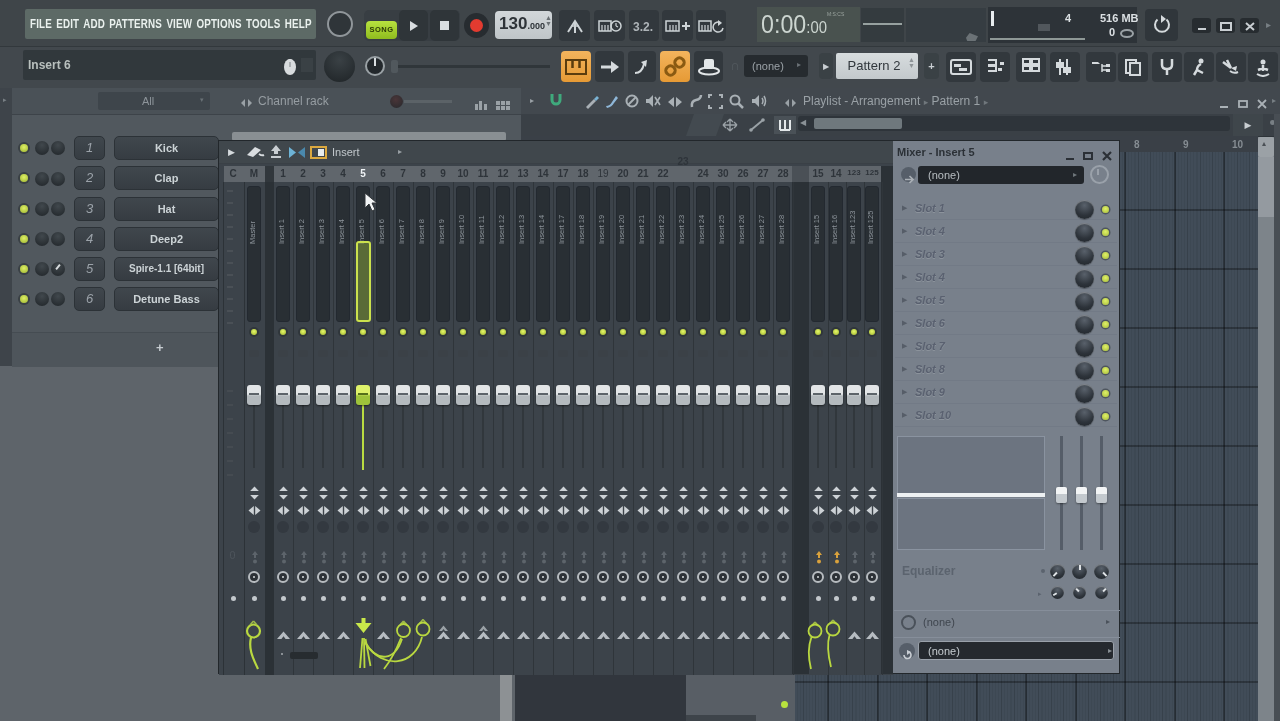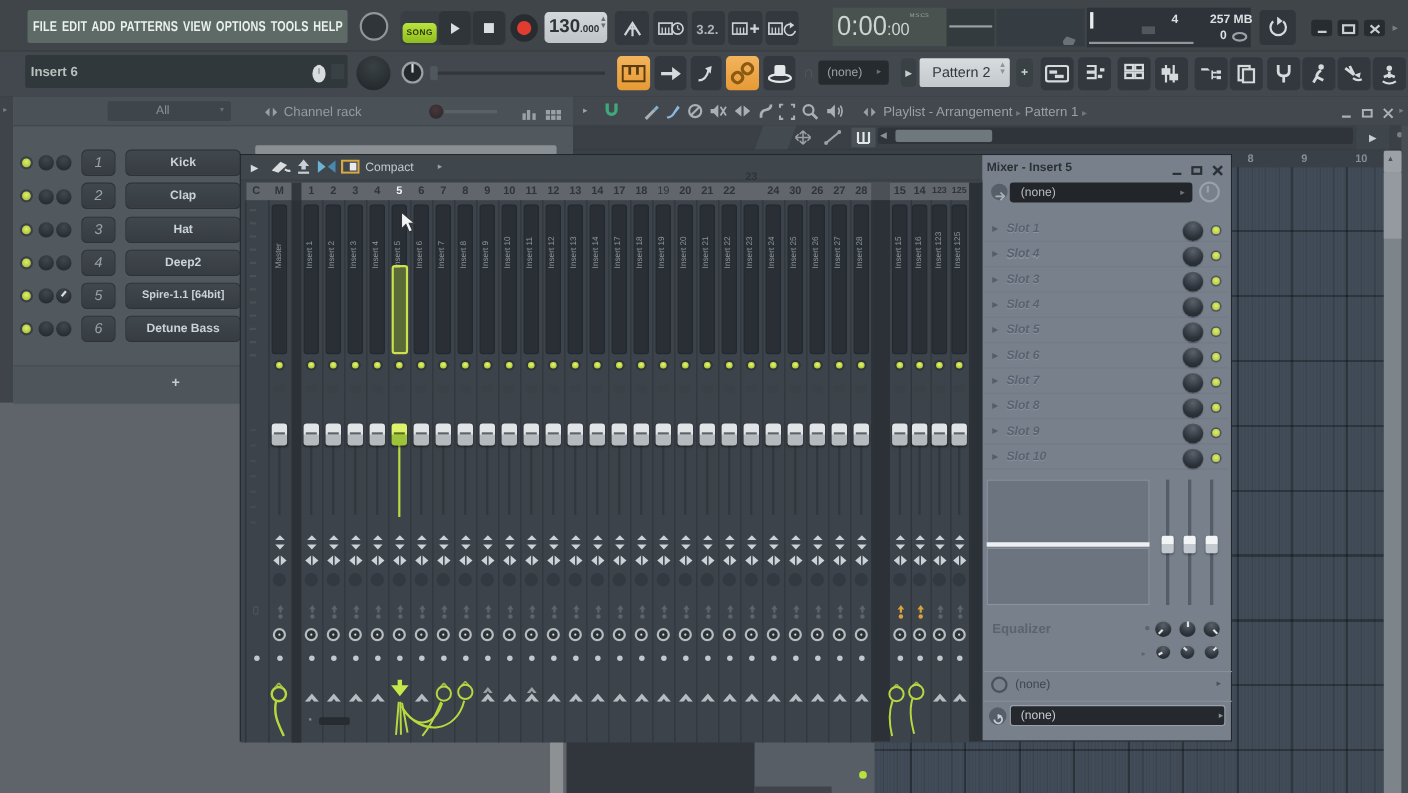--- a/index.html
+++ b/index.html
@@ -68,21 +68,21 @@
 <div class="a" style="left:757px;top:7px;width:103px;height:35px;background:#49524f;"></div>
 <div class="a" style="left:761px;top:11px;color:#ccd5d0;font-size:25px;line-height:26px;transform:scaleX(0.93);transform-origin:0 0;">0:00<span style="font-size:16px;">:00</span></div>
 <div class="a" style="left:827px;top:11px;color:#9ba49f;font-size:5px;">M:S:CS</div>
 <div class="a" style="left:861px;top:8px;width:43px;height:34px;background:#343b3f;"></div>
 <div class="a" style="left:863px;top:23px;width:39px;height:2px;background:#97a1a0;"></div>
 <div class="a" style="left:906px;top:8px;width:80px;height:34px;background:#363d42;"></div>
 <div class="a" style="left:966px;top:33px;width:12px;height:8px;background:#6b7276;clip-path:polygon(0 60%,30% 0,100% 40%,80% 100%,10% 100%);"></div>
 <div class="a" style="left:988px;top:7px;width:149px;height:36px;background:#2d3338;"></div>
 <div class="a" style="left:991px;top:11px;width:3px;height:15px;background:#e8edef;"></div>
 <div class="a" style="left:1065px;top:12px;color:#dbe0e3;font-size:11px;font-weight:bold;">4</div>
-<div class="a" style="left:1100px;top:12px;color:#dbe0e3;font-size:11px;font-weight:bold;">257 MB</div>
+<div class="a" style="left:1100px;top:12px;color:#dbe0e3;font-size:11px;font-weight:bold;">516 MB</div>
 <div class="a" style="left:1038px;top:24px;width:12px;height:7px;background:#51575c;"></div>
 <div class="a" style="left:1109px;top:26px;color:#dbe0e3;font-size:11px;font-weight:bold;">0</div>
 <div class="a" style="left:1120px;top:29px;width:14px;height:9px;border:2px solid #9aa1a5;border-radius:50%;box-sizing:border-box;"></div>
 <div class="a" style="left:990px;top:38px;width:95px;height:2px;background:#8e9896;"></div>
 <div class="btn" style="left:1145px;top:9px;width:33px;height:32px;background:#30363b;">
     <svg width="20" height="20">
       <path d="M14.5,4.5 A7 7 0 1 1 5.5,4.5" stroke="#d5dadd" stroke-width="2" fill="none"></path>
       <path d="M9,0 L9,8 L14,4 Z" fill="#d5dadd"></path>
     </svg>
   </div>
@@ -402,21 +402,21 @@
       <rect x="3" y="12" width="10" height="2" fill="#c9ced2"></rect>
     </svg></div>
 <div class="a" style="left:288px;top:145px;"><svg width="18" height="13">
       <path d="M1,1 L8,6.5 L1,12 Z" fill="#6db3d6"></path>
       <path d="M17,1 L10,6.5 L17,12 Z" fill="#4a89ad"></path>
     </svg></div>
 <div class="a" style="left:310px;top:145px;"><svg width="17" height="13">
       <rect x="1" y="1" width="15" height="11" fill="none" stroke="#dba83f" stroke-width="2"></rect>
       <rect x="8" y="3" width="6" height="7" fill="#e8ecee"></rect>
     </svg></div>
-<div class="a" style="left:332px;top:146px;color:#c2c8cc;font-size:11px;">Compact</div>
+<div class="a" style="left:332px;top:146px;color:#c2c8cc;font-size:11px;">Insert</div>
 <div class="a" style="left:398px;top:147px;color:#9aa1a6;font-size:8px;">▸</div>
 <div class="a" style="left:893px;top:141px;width:226px;height:532px;background:#78808b;"></div>
 <div class="a" style="left:897px;top:146px;color:#2b3036;font-size:11px;font-weight:bold;">Mixer - Insert 5</div>
 <div class="a" style="left:1064px;top:147px;"><svg width="12" height="10">
       <path d="M2,8 L10,8" stroke="#2b3036" stroke-width="2"></path>
     </svg></div>
 <div class="a" style="left:1082px;top:147px;"><svg width="12" height="10">
       <rect x="2" y="2" width="8" height="6" fill="none" stroke="#2b3036" stroke-width="2"></rect>
     </svg></div>
 <div class="a" style="left:1101px;top:147px;"><svg width="12" height="10">

